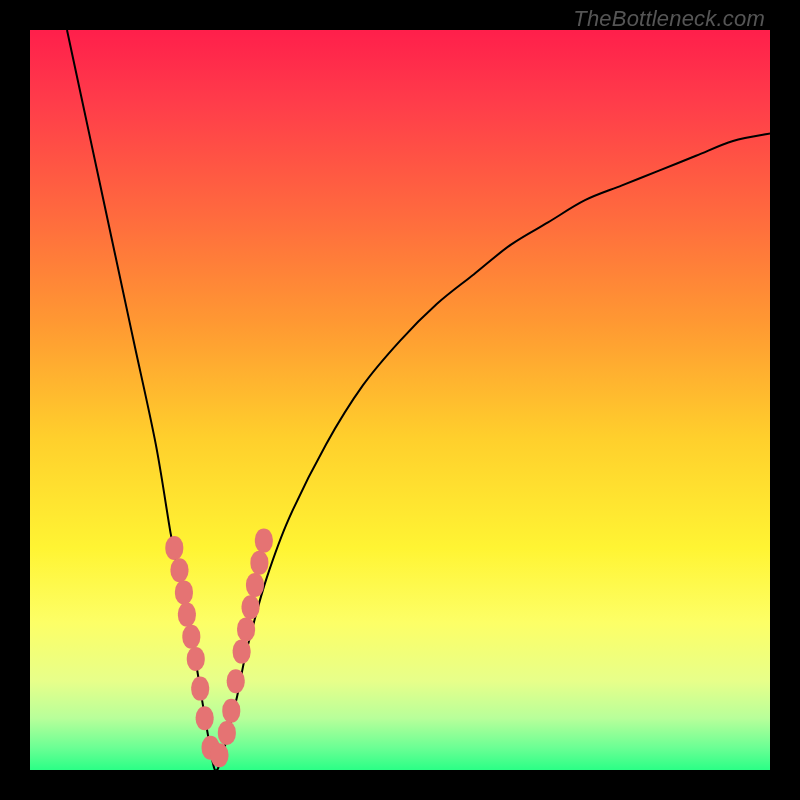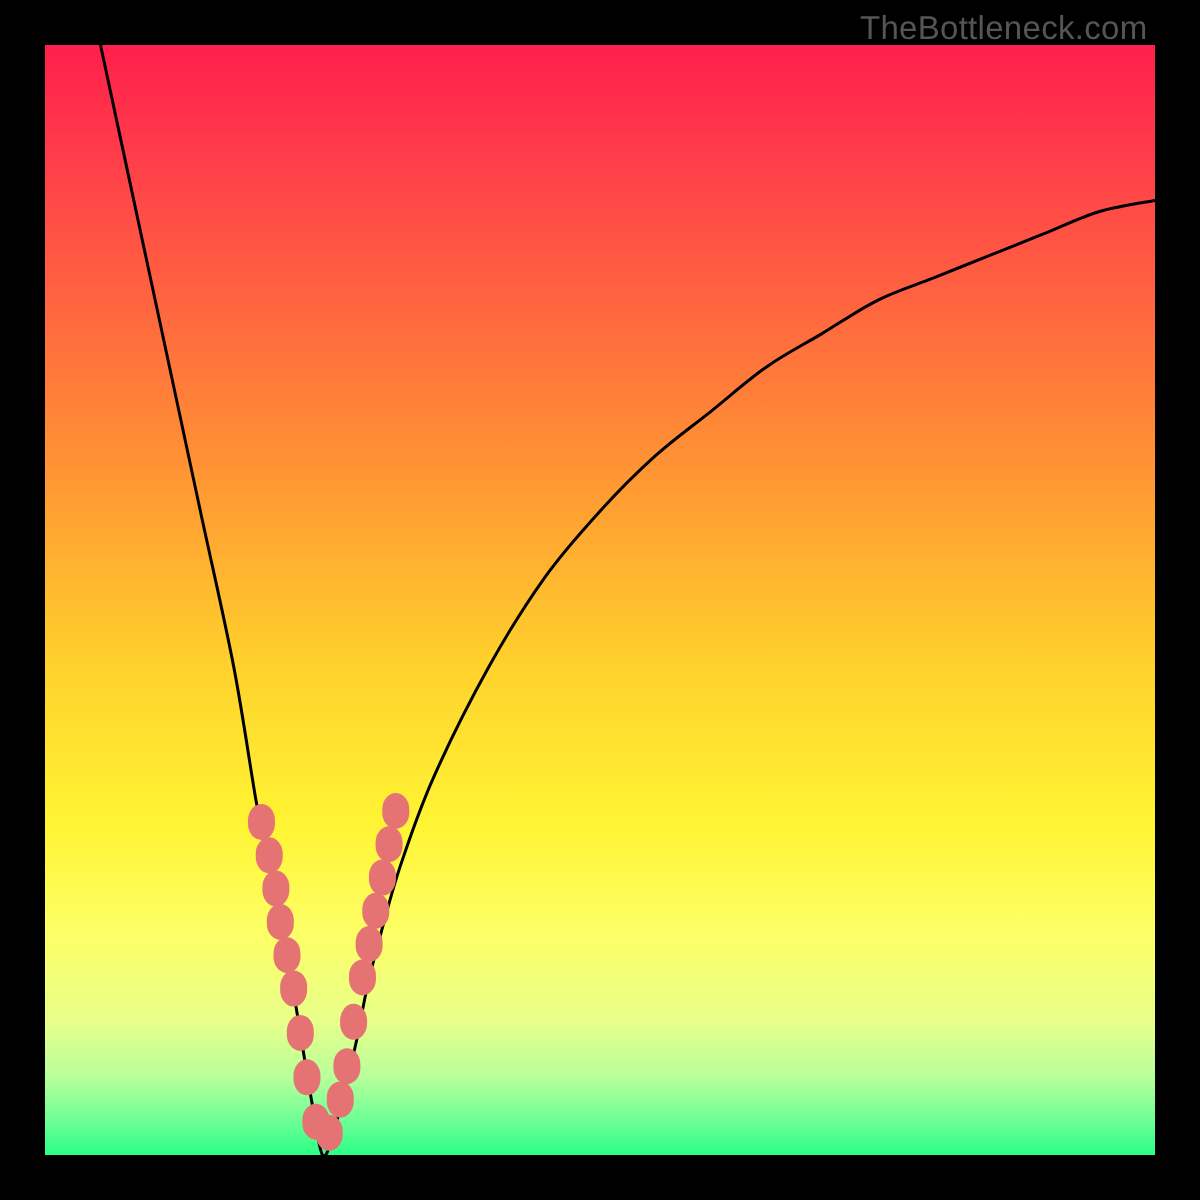--- a/index.html
+++ b/index.html
@@ -9,20 +9,21 @@
     height: 800px;
     overflow: hidden;
     background: #000;
     font-family: Arial, Helvetica, sans-serif;
   }
   .frame {
     position: absolute;
     left: 0; top: 0;
     width: 800px; height: 800px;
     background: #000;
+    font-style: italic;
   }
   .plot {
     position: absolute;
     left: 30px;
     top: 30px;
     width: 740px;
     height: 740px;
     overflow: hidden;
   }
   .gradient {

